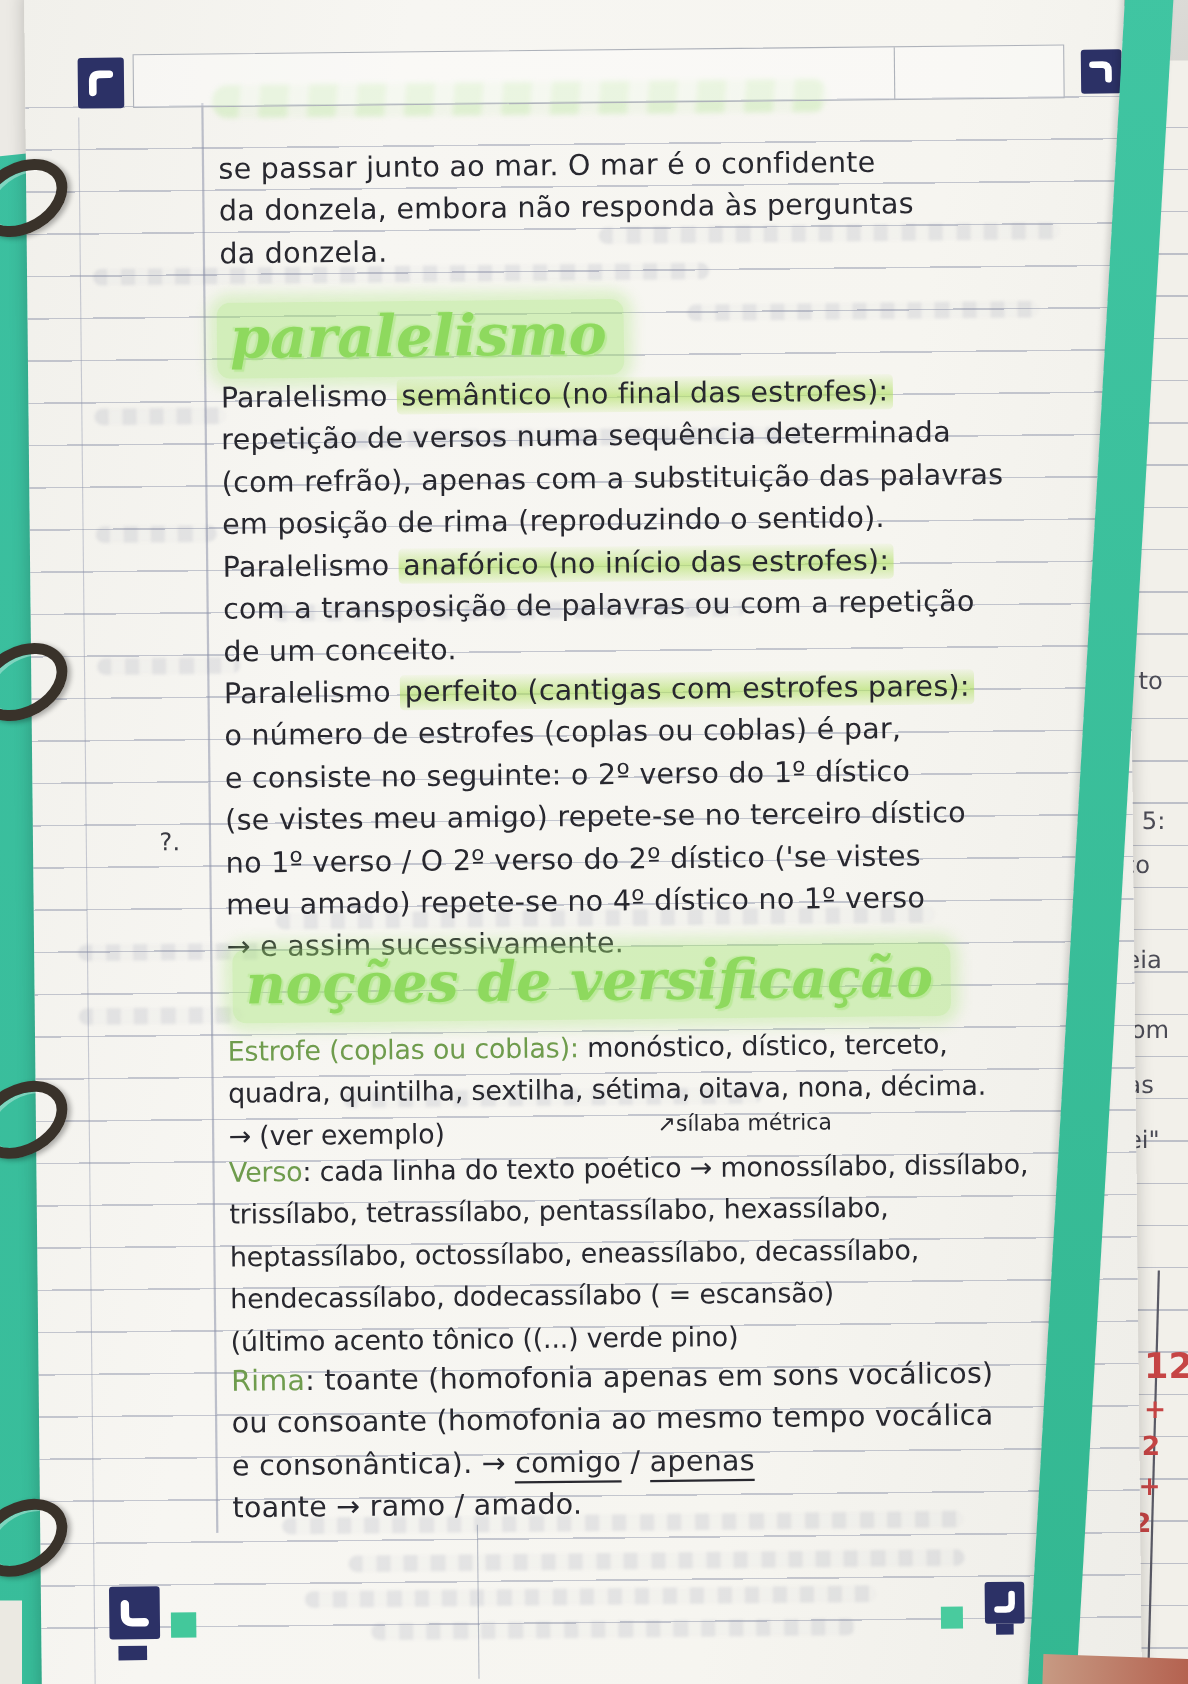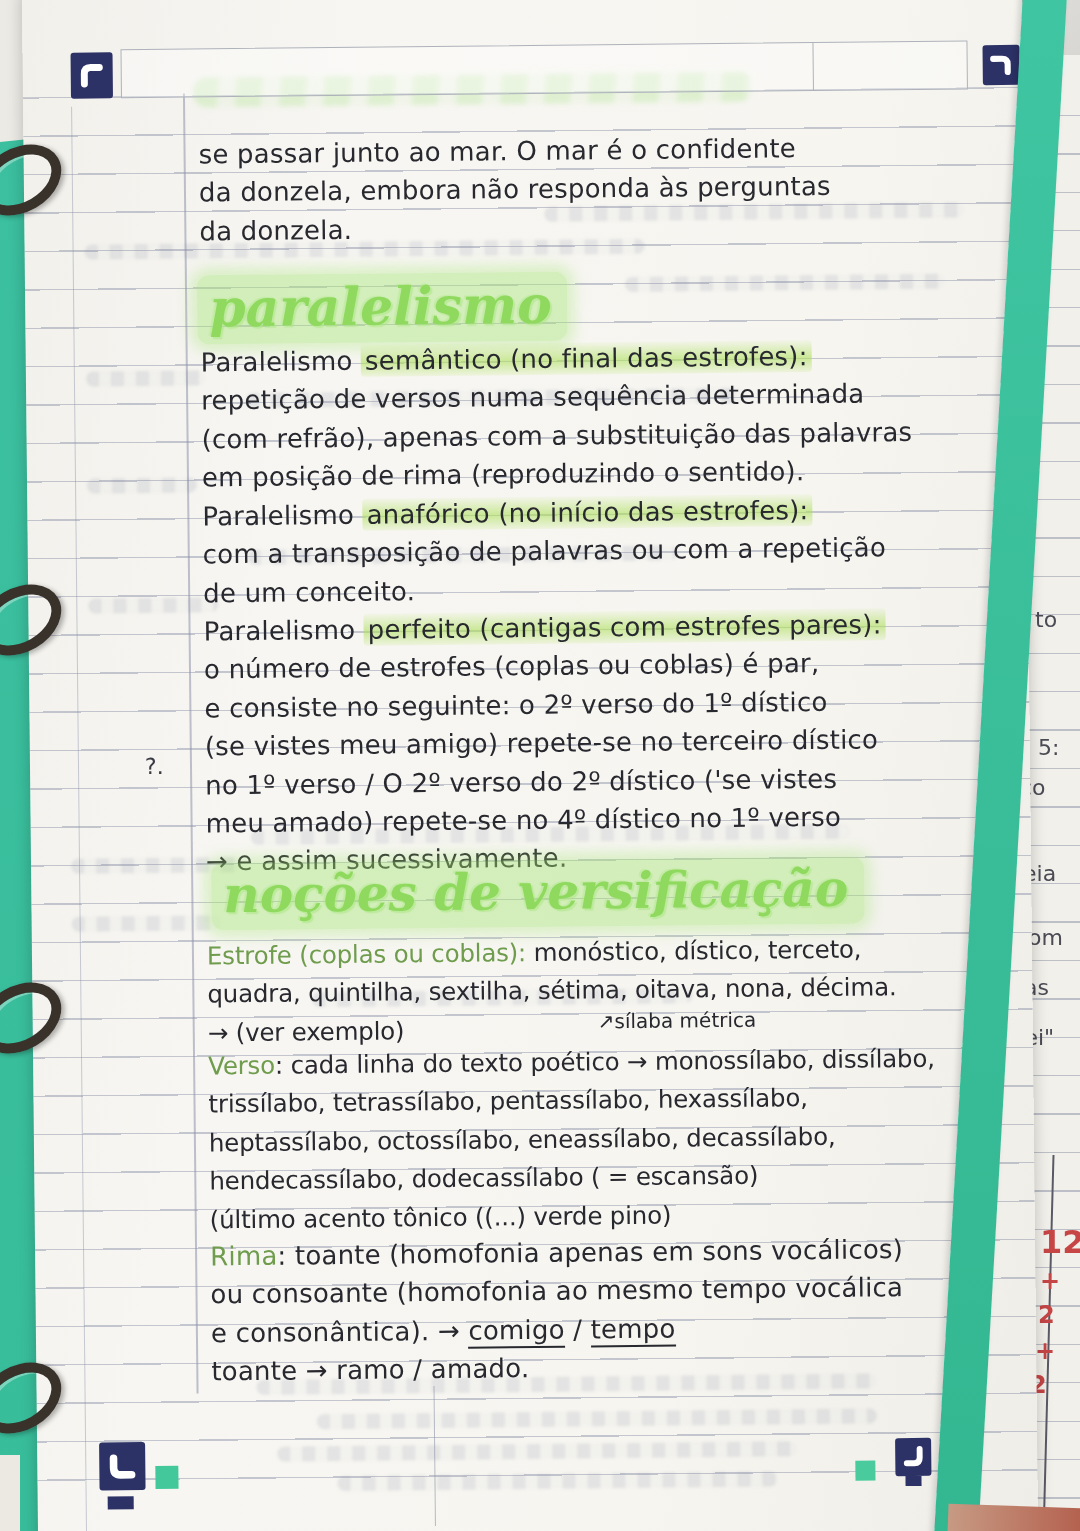--- a/index.html
+++ b/index.html
@@ -220,21 +220,21 @@
       <div class="ln"><span class="green-ink">Verso</span><span>: cada linha do texto poético → monossílabo, dissílabo,</span></div>
       <div class="ln">trissílabo, tetrassílabo, pentassílabo, hexassílabo,</div>
       <div class="ln">heptassílabo, octossílabo, eneassílabo, decassílabo,</div>
       <div class="ln">hendecassílabo, dodecassílabo ( = escansão)</div>
       <div class="ln">(último acento tônico ((...) verde pino)</div>
     </div>
 
     <div class="hw" style="left:175px;top:1252px;">
       <div class="ln"><span class="green-ink">Rima</span><span>: toante (homofonia apenas em sons vocálicos)</span></div>
       <div class="ln">ou consoante (homofonia ao mesmo tempo vocálica</div>
-      <div class="ln"><span>e consonântica). → </span><span class="u">comigo</span><span> / </span><span class="u">tempo</span></div>
+      <div class="ln"><span>e consonântica). → </span><span class="u">comigo</span><span> / </span><span class="u">apenas</span></div>
       <div class="ln">toante → ramo / amado.</div>
     </div>
   </div>
 
   <div class="ring" style="top:148px;"></div>
   <div class="ring" style="top:588px;"></div>
   <div class="ring" style="top:986px;"></div>
   <div class="ring" style="top:1366px;"></div>
 
   <div class="bottom-tan"></div>

